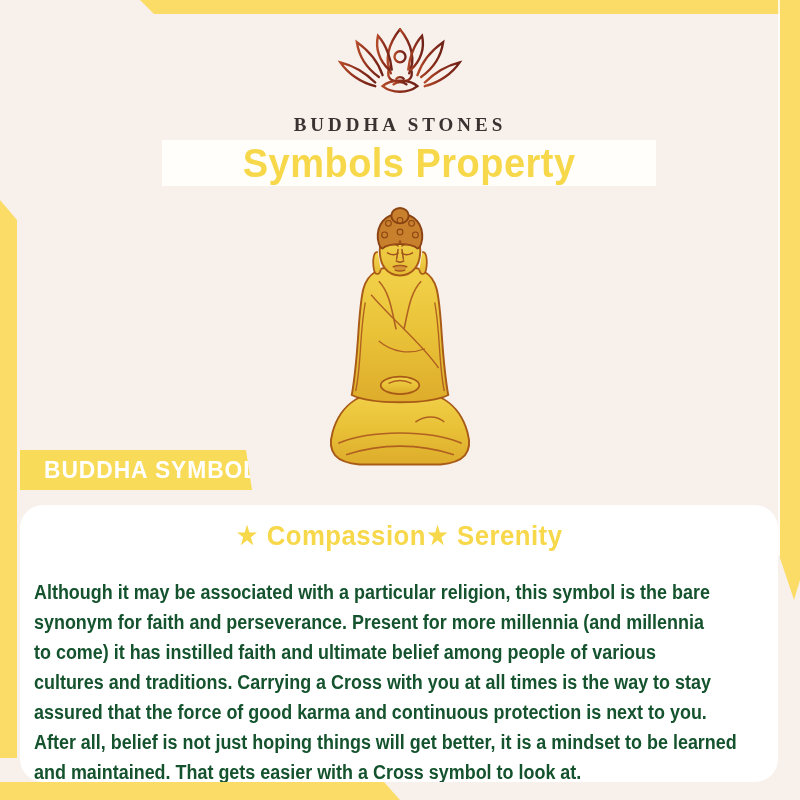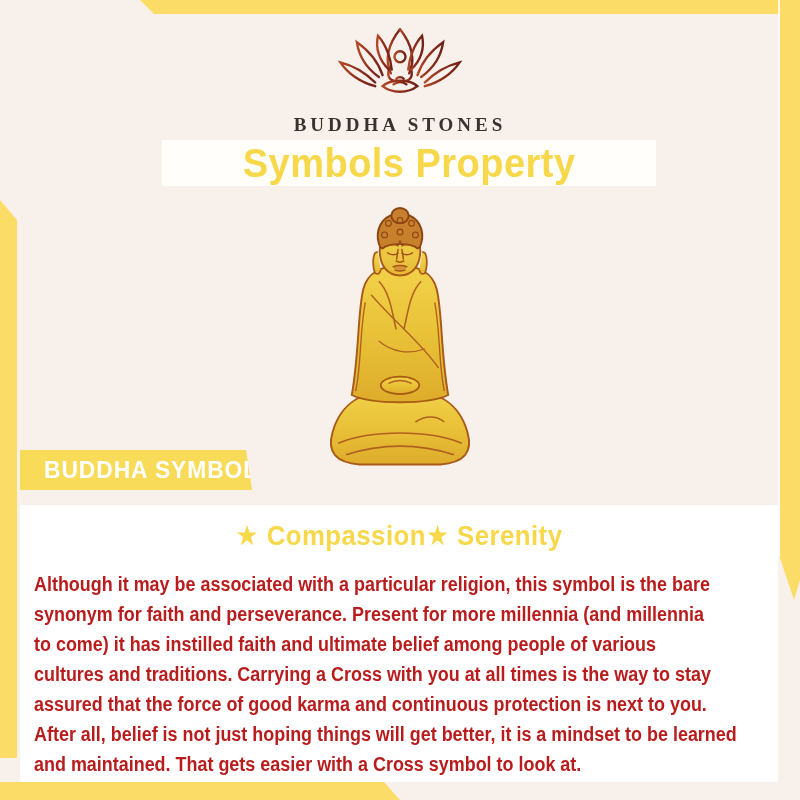--- a/index.html
+++ b/index.html
@@ -33,24 +33,24 @@
   
   .buddha-art{position:absolute;left:302px;top:206px;width:196px;height:270px;}
   
   .label-banner{position:absolute;left:20px;top:450px;width:232px;height:40px;
     background:#F8DB59;clip-path:polygon(0 0,226px 0,100% 100%,0 100%);
     display:flex;align-items:center;padding-left:0;}
   .label-banner span{margin-left:24px;color:#FFFFFF;font-size:24px;font-weight:600;
     letter-spacing:1px;transform:scaleX(.95);transform-origin:0 50%;white-space:nowrap;}
   
   .content-box{position:absolute;left:20px;top:505px;width:758px;height:277px;
-    background:#FFFFFF;overflow:hidden;}
+    background:#FFFFFF;overflow:hidden;border-radius:23px;}
   .props-heading{margin:14px 0 0 0;text-align:center;font-size:28px;line-height:34px;
     font-weight:700;color:#F7D84A;transform:scaleX(.92);letter-spacing:.5px;}
-  .para{margin:16px 12px 0 14px;color:#b91c1c;font-size:19.5px;font-weight:700;
+  .para{margin:24px 12px 0 14px;color:#14532d;font-size:19.5px;font-weight:700;
     line-height:30px;}
   .para-line{white-space:nowrap;transform:scaleX(.92);transform-origin:0 50%;}
 </style>
 </head>
 <body>
 
 <div class="page">
 
   <div class="accent top-band"></div>
   <div class="accent right-ribbon"></div>

